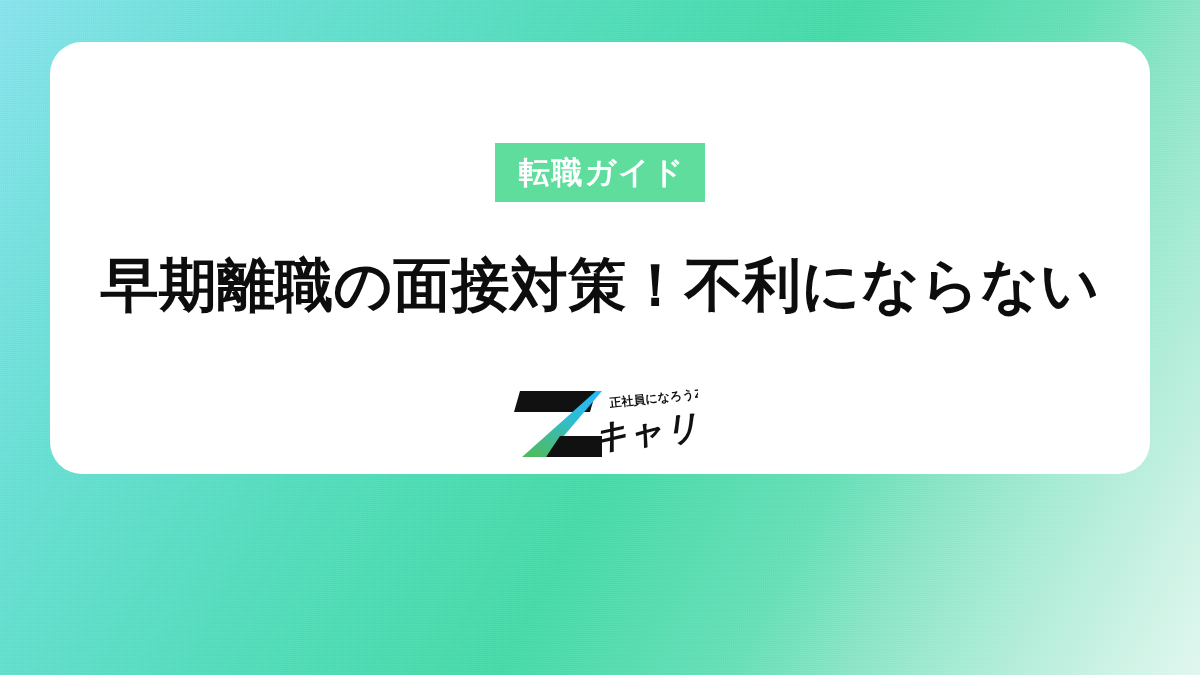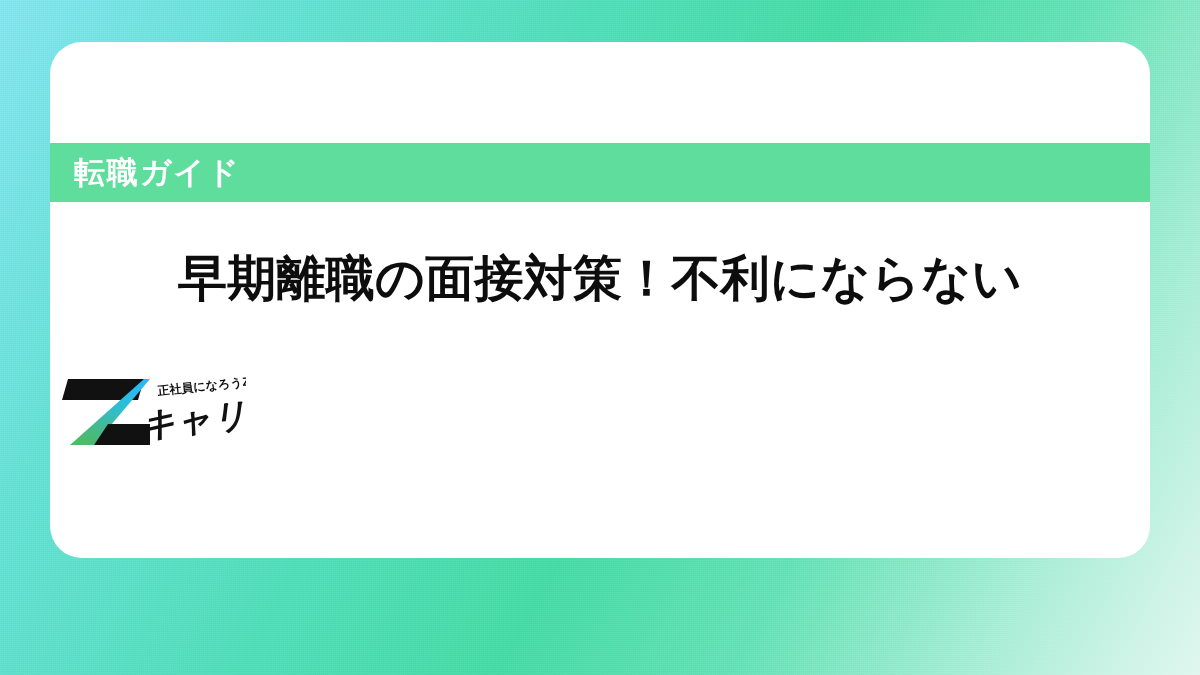--- a/index.html
+++ b/index.html
@@ -43,25 +43,26 @@
       repeating-linear-gradient(90deg, rgba(255,255,255,.18) 0 1px, rgba(0,0,0,.04) 1px 2px);
     mix-blend-mode: overlay;
   }
 
   
   .card {
     position: absolute;
     left: 50px;
     top: 42px;
     width: 1100px;
-    height: 516px;
+    height: 432px;
     background: #ffffff;
     border-radius: 32px;
     display: flex;
     flex-direction: column;
+    align-items: center;
   }
 
   
   .badge {
     margin-top: 101px;
     background: #5edd9d;
     color: #ffffff;
     font-size: 31px;
     font-weight: 700;
     line-height: 1;
@@ -69,21 +70,21 @@
     padding: 14px 20px 14px 24px;
     white-space: nowrap;
   }
 
   
   .title {
     margin: 0;
     padding: 0 40px;
     text-align: center;
     color: #0d0d0d;
-    font-size: 49px;
+    font-size: 58px;
     font-weight: 700;
     line-height: 1.42;
     letter-spacing: .005em;
     white-space: nowrap;
   }
   .title .line { display: block; }
   .title-wrap { margin-top: 42px; }
 
   
   .logo {

